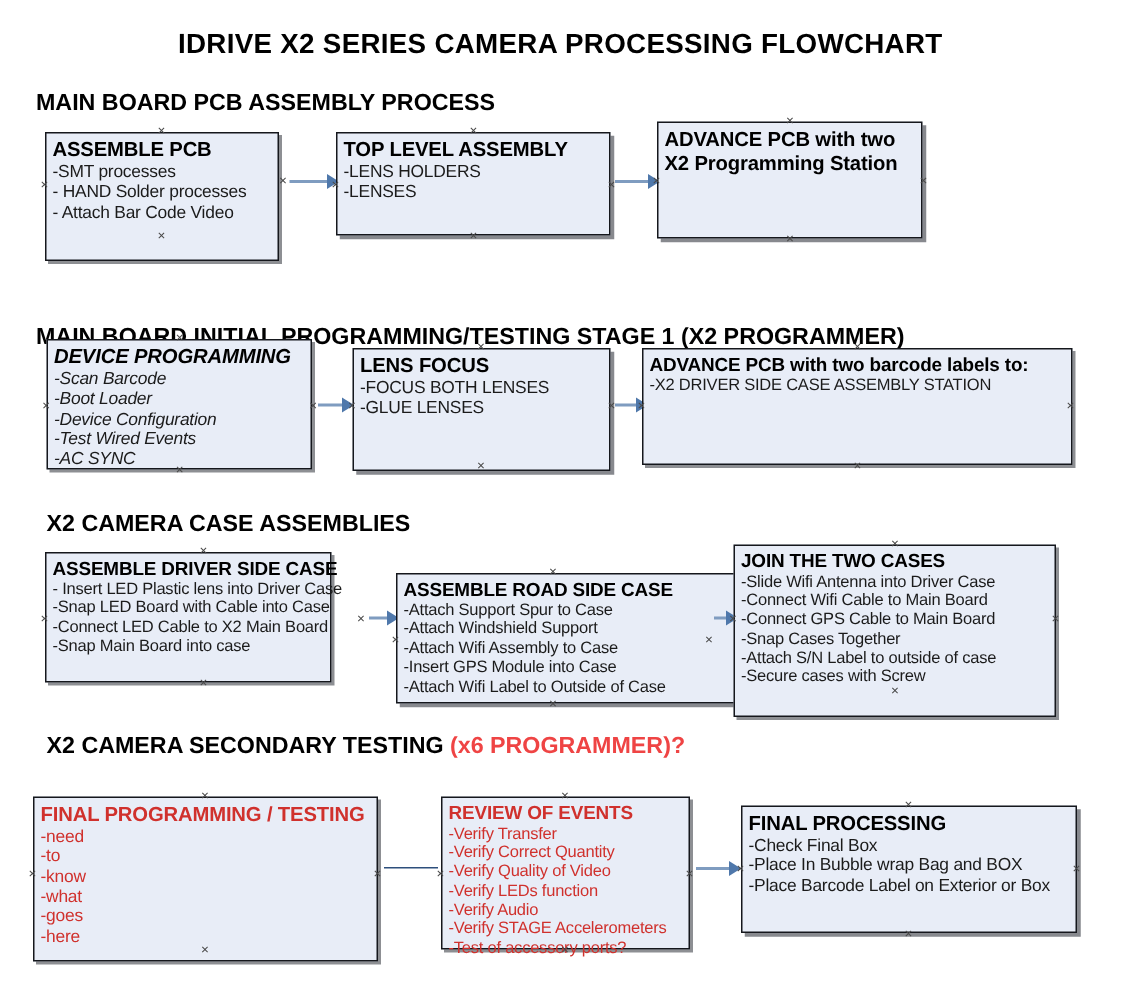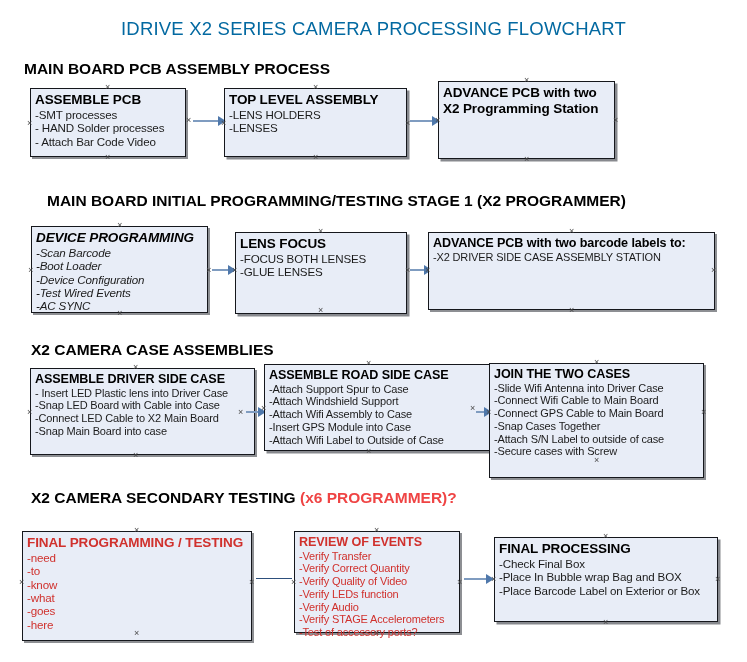--- a/index.html
+++ b/index.html
@@ -8,22 +8,22 @@
     background:#ffffff;
     font-family:"Liberation Sans", sans-serif;
     position:relative;
     overflow:hidden;
     -webkit-font-smoothing:antialiased;
   }
   #canvas{position:absolute;left:0;top:0;width:747px;height:662px;}
 
   .title{
     position:absolute;
-    font-weight:normal;
-    color:#0369a1;
+    font-weight:bold;
+    color:#000000;
     white-space:nowrap;
   }
   #doc-title{
     left:0;top:18px;width:747px;text-align:center;
     font-size:18.5px;letter-spacing:.2px;
   }
   .section-head{
     position:absolute;
     font-weight:bold;
     font-size:15.5px;
@@ -89,21 +89,21 @@
 <body>
 
 <div id="canvas">
 
   <div class="title" id="doc-title">IDRIVE X2  SERIES CAMERA PROCESSING FLOWCHART</div>
 
   <div class="section-head" style="left:24px;top:60px;">
     <span>MAIN BOARD PCB ASSEMBLY PROCESS</span>
   </div>
 
-  <div class="box" style="left:30px;top:88px;width:156px;height:69px;">
+  <div class="box" style="left:30px;top:88px;width:156px;height:86px;">
     <div class="box-inner">
       <div class="bx-title">ASSEMBLE PCB</div>
       <div class="bx-line">-SMT processes</div>
       <div class="bx-line">- HAND Solder processes</div>
       <div class="bx-line">- Attach Bar Code Video</div>
     </div>
     <span class="hx" style="left:-4px;top:30px;"></span>
     <span class="hx" style="left:74px;top:-6px;"></span>
     <span class="hx" style="left:74px;top:64px;"></span>
   </div>
@@ -131,21 +131,21 @@
     <div class="box-inner">
       <div class="bx-title">ADVANCE PCB with two</div>
       <div class="bx-title"> X2 Programming Station</div>
     </div>
     <span class="hx" style="left:-4px;top:34px;"></span>
     <span class="hx" style="left:85px;top:-6px;"></span>
     <span class="hx" style="left:85px;top:73px;"></span>
     <span class="hx" style="left:174px;top:34px;"></span>
   </div>
 
-  <div class="section-head" style="left:24px;top:192px;margin-left:23px;">
+  <div class="section-head" style="left:24px;top:216px;">
     <span>MAIN BOARD INITIAL PROGRAMMING/TESTING STAGE 1 (X2 PROGRAMMER)</span>
   </div>
 
   <div class="box" style="left:31px;top:226px;width:177px;height:87px;font-style:italic;">
     <div class="box-inner">
       <div class="bx-title">DEVICE PROGRAMMING</div>
       <div class="bx-line">-Scan Barcode</div>
       <div class="bx-line">-Boot Loader</div>
       <div class="bx-line">-Device Configuration</div>
       <div class="bx-line">-Test Wired Events</div>
@@ -183,38 +183,38 @@
     <span class="hx" style="left:-4px;top:33px;"></span>
     <span class="hx" style="left:140px;top:-6px;"></span>
     <span class="hx" style="left:140px;top:73px;"></span>
     <span class="hx" style="left:282px;top:33px;"></span>
   </div>
 
   <div class="section-head" style="left:31px;top:341px;">
     <span>X2 CAMERA CASE ASSEMBLIES</span>
   </div>
 
-  <div class="box" style="left:30px;top:368px;width:225px;height:87px;">
+  <div class="box" style="left:30px;top:368px;width:191px;height:87px;">
     <div class="box-inner">
       <div class="bx-title sm">ASSEMBLE DRIVER SIDE CASE</div>
       <div class="bx-line sm">- Insert LED Plastic lens into Driver Case</div>
       <div class="bx-line sm">-Snap LED Board with Cable into Case</div>
       <div class="bx-line sm">-Connect LED Cable to X2 Main Board</div>
       <div class="bx-line sm">-Snap Main Board into case</div>
     </div>
     <span class="hx" style="left:-4px;top:39px;"></span>
     <span class="hx" style="left:102px;top:-6px;"></span>
     <span class="hx" style="left:102px;top:82px;"></span>
     <span class="hx" style="left:207px;top:39px;"></span>
   </div>
 
   <div class="conn" style="left:246px;top:411px;width:16px;"></div>
   <div class="arrow-head" style="left:258px;top:407px;"></div>
 
-  <div class="box thick" style="left:264px;top:364px;width:244px;height:87px;">
+  <div class="box thick" style="left:264px;top:382px;width:244px;height:87px;">
     <div class="box-inner">
       <div class="bx-title sm">ASSEMBLE ROAD SIDE CASE</div>
       <div class="bx-line sm">-Attach Support Spur to Case</div>
       <div class="bx-line sm">-Attach Windshield Support</div>
       <div class="bx-line sm">-Attach Wifi Assembly to Case</div>
       <div class="bx-line sm">-Insert GPS Module into Case</div>
       <div class="bx-line sm">-Attach Wifi Label to Outside of Case</div>
     </div>
     <span class="hx" style="left:-4px;top:39px;"></span>
     <span class="hx" style="left:101px;top:-6px;"></span>

